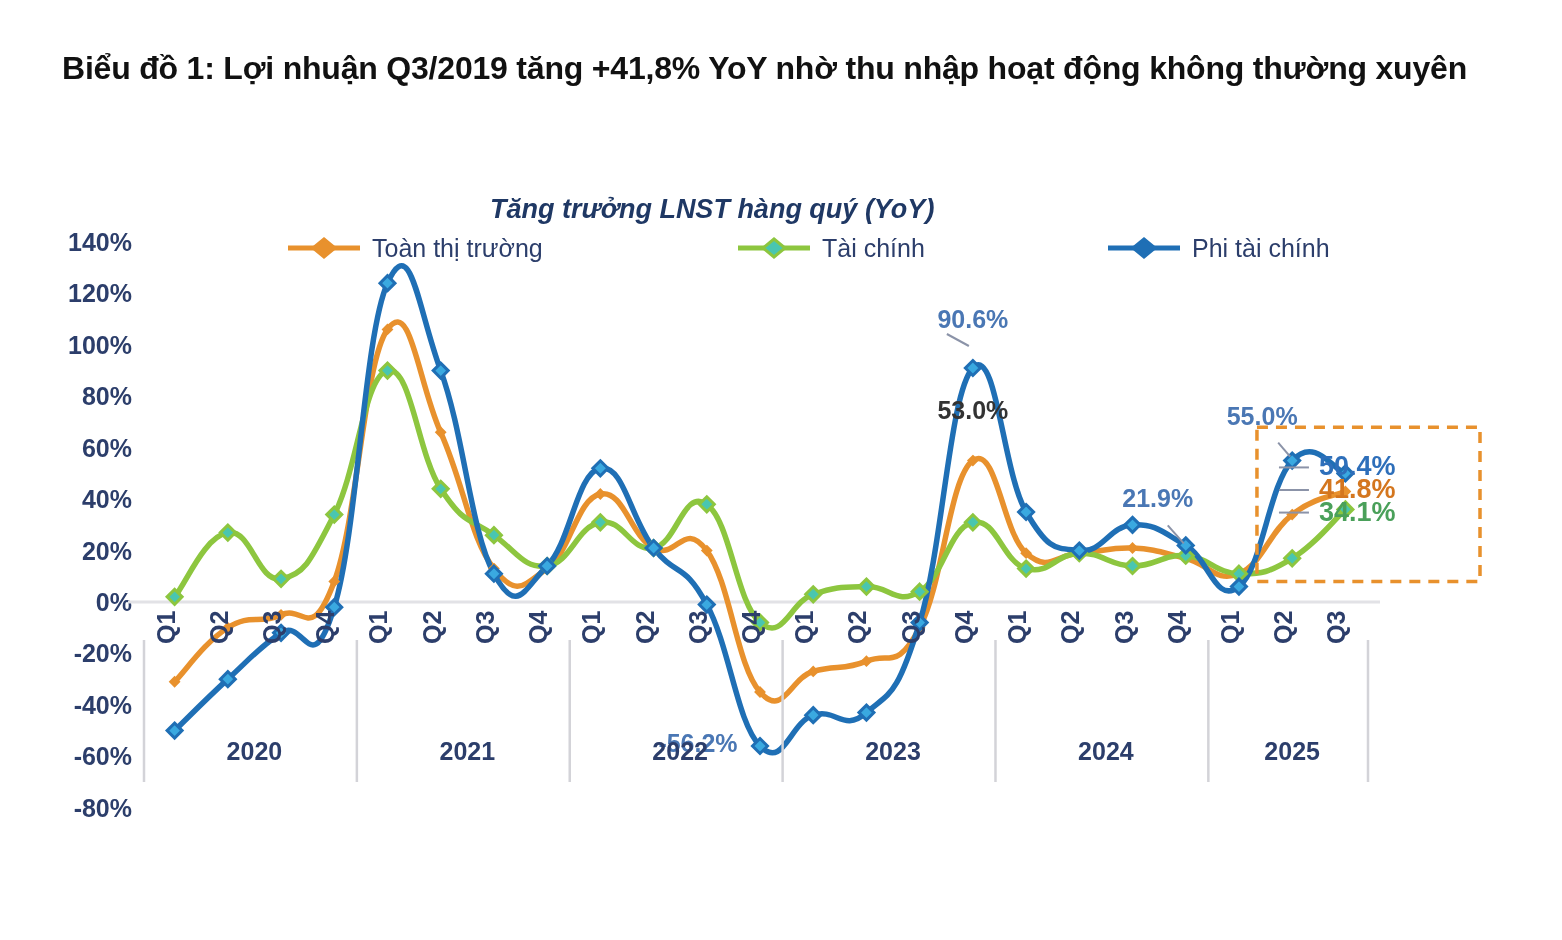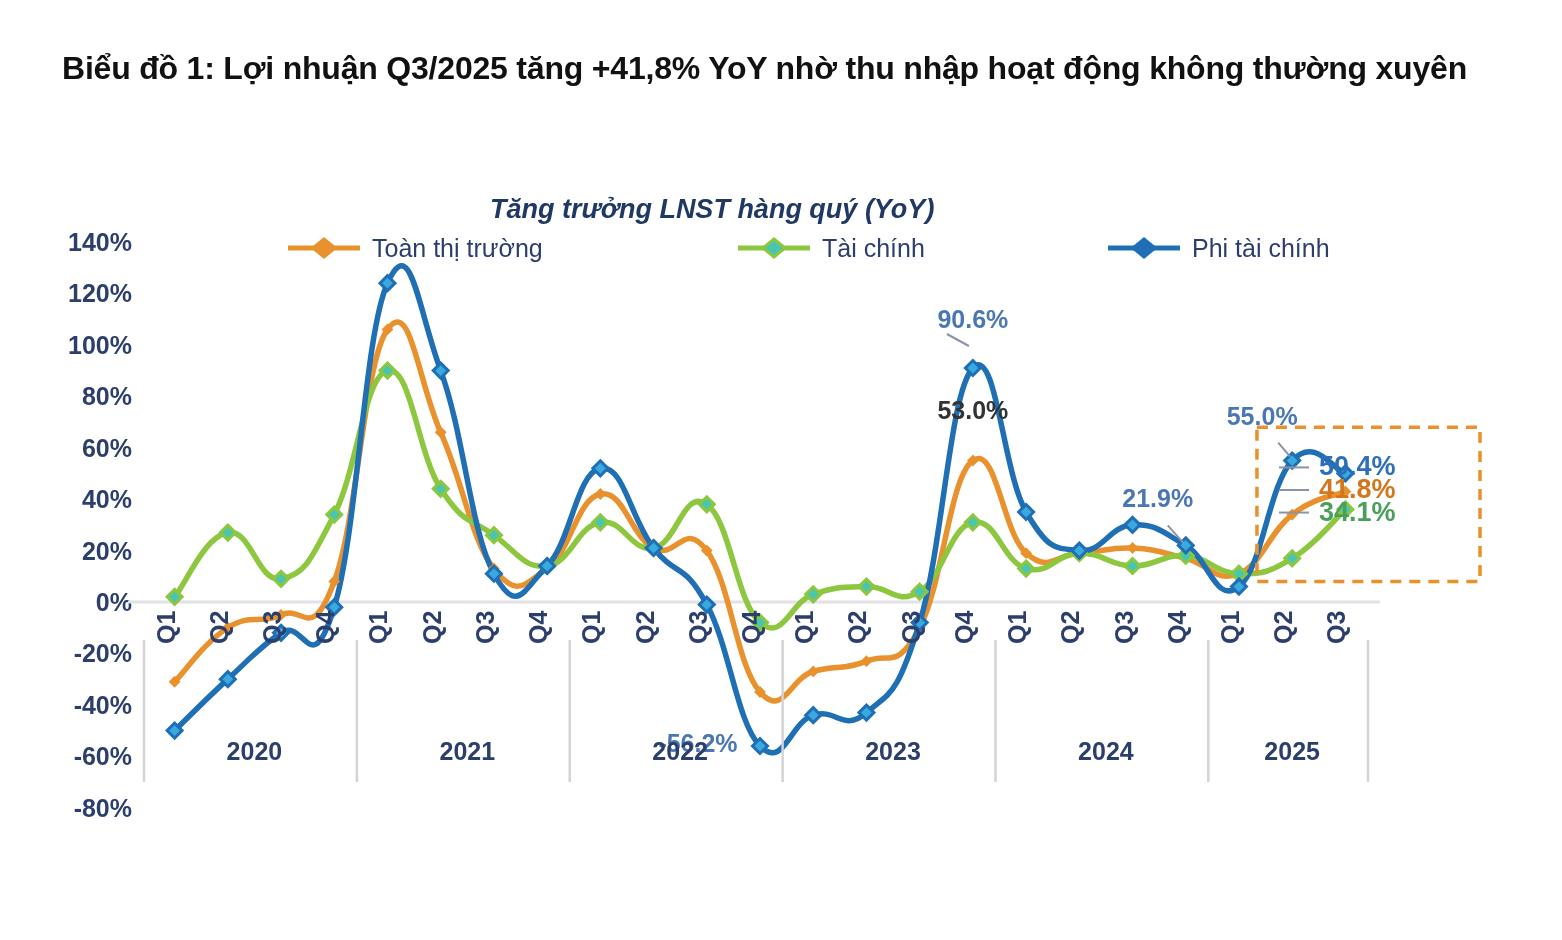--- a/index.html
+++ b/index.html
@@ -23,21 +23,21 @@
   .callout{font-size:25px;font-weight:bold;font-family:"Liberation Sans",sans-serif;}
   .callout-blue{fill:#4a77b4;}
   .callout-dark{fill:#333333;}
   .box-blue{fill:#2e6fba;font-size:27px;font-weight:bold;font-family:"Liberation Sans",sans-serif;}
   .box-orange{fill:#d4761e;font-size:27px;font-weight:bold;font-family:"Liberation Sans",sans-serif;}
   .box-green{fill:#4aa05a;font-size:27px;font-weight:bold;font-family:"Liberation Sans",sans-serif;}
 </style>
 </head>
 <body>
 
-<div id="title">Biểu đồ 1: Lợi nhuận Q3/2025 tăng +41,8% YoY nhờ thu nhập hoạt động không thường xuyên</div>
+<div id="title">Biểu đồ 1: Lợi nhuận Q3/2019 tăng +41,8% YoY nhờ thu nhập hoạt động không thường xuyên</div>
 
 <div id="chart-area">
   <svg id="chart-svg" width="1562" height="770">
       <text x="132" y="81" text-anchor="end" class="ylab">140%</text>
       <text x="132" y="132.4285714285714" text-anchor="end" class="ylab">120%</text>
       <text x="132" y="183.85714285714283" text-anchor="end" class="ylab">100%</text>
       <text x="132" y="235.28571428571428" text-anchor="end" class="ylab">80%</text>
       <text x="132" y="286.71428571428567" text-anchor="end" class="ylab">60%</text>
       <text x="132" y="338.1428571428571" text-anchor="end" class="ylab">40%</text>
       <text x="132" y="389.57142857142856" text-anchor="end" class="ylab">20%</text>

